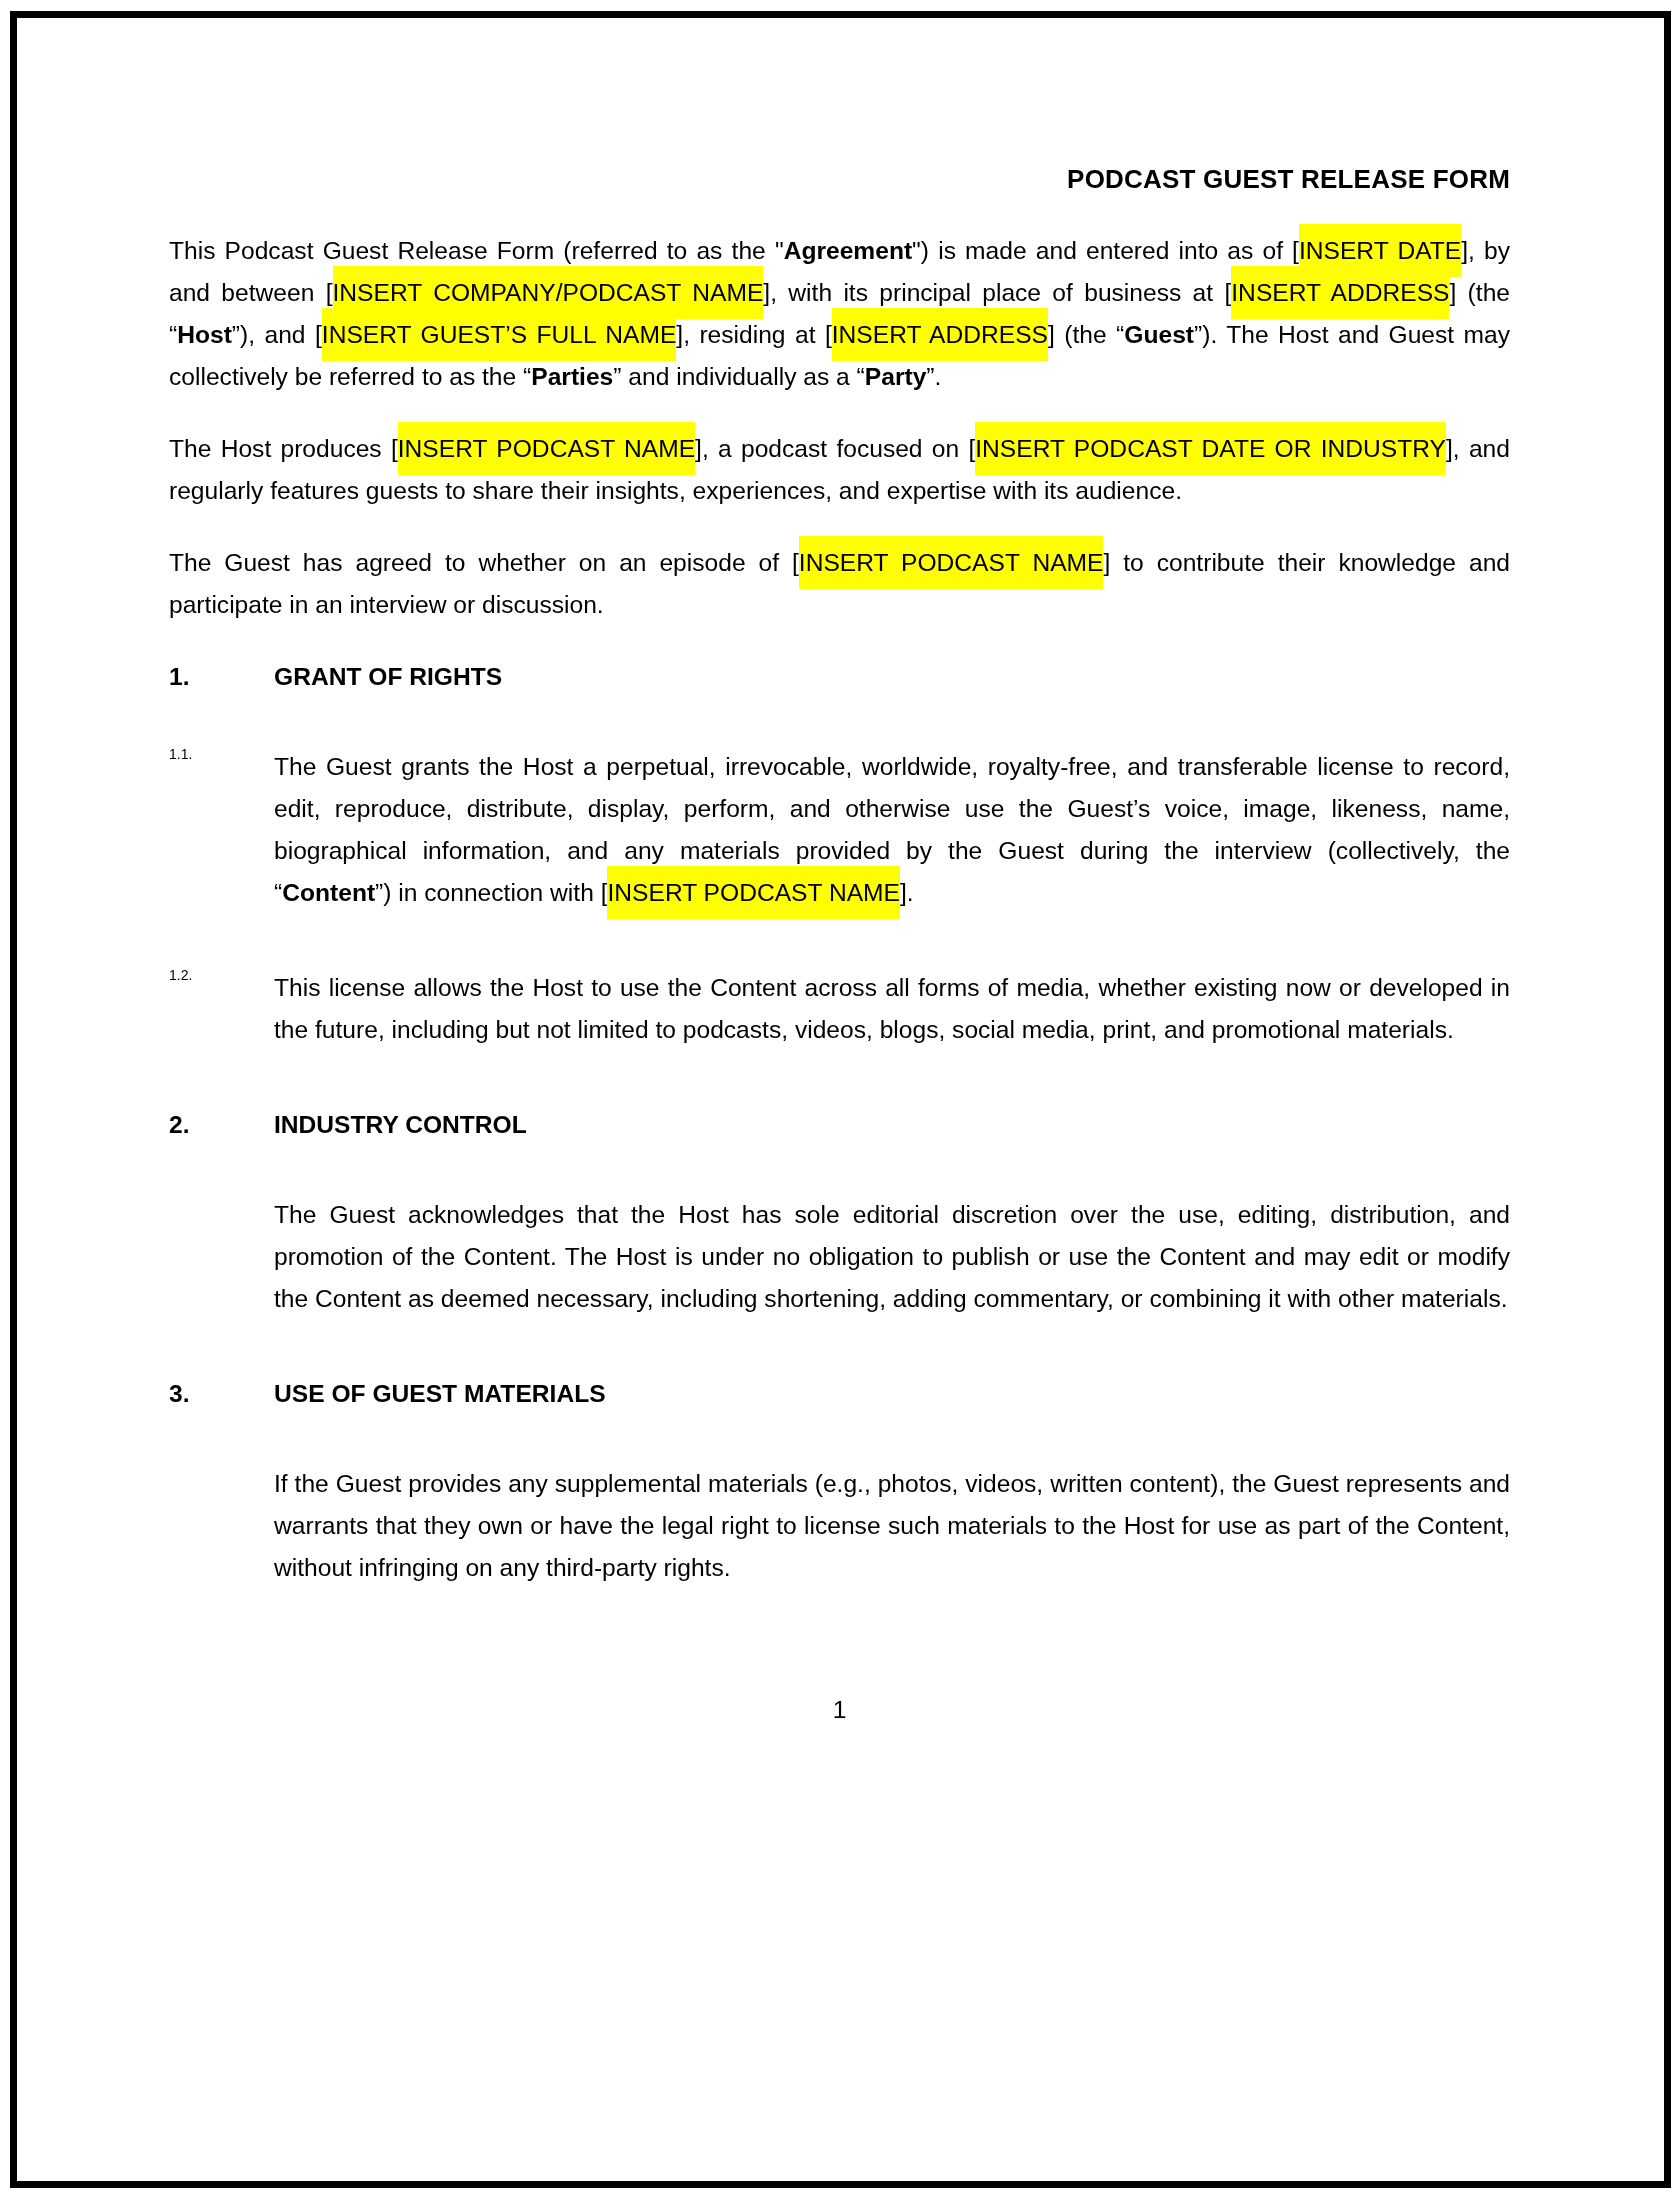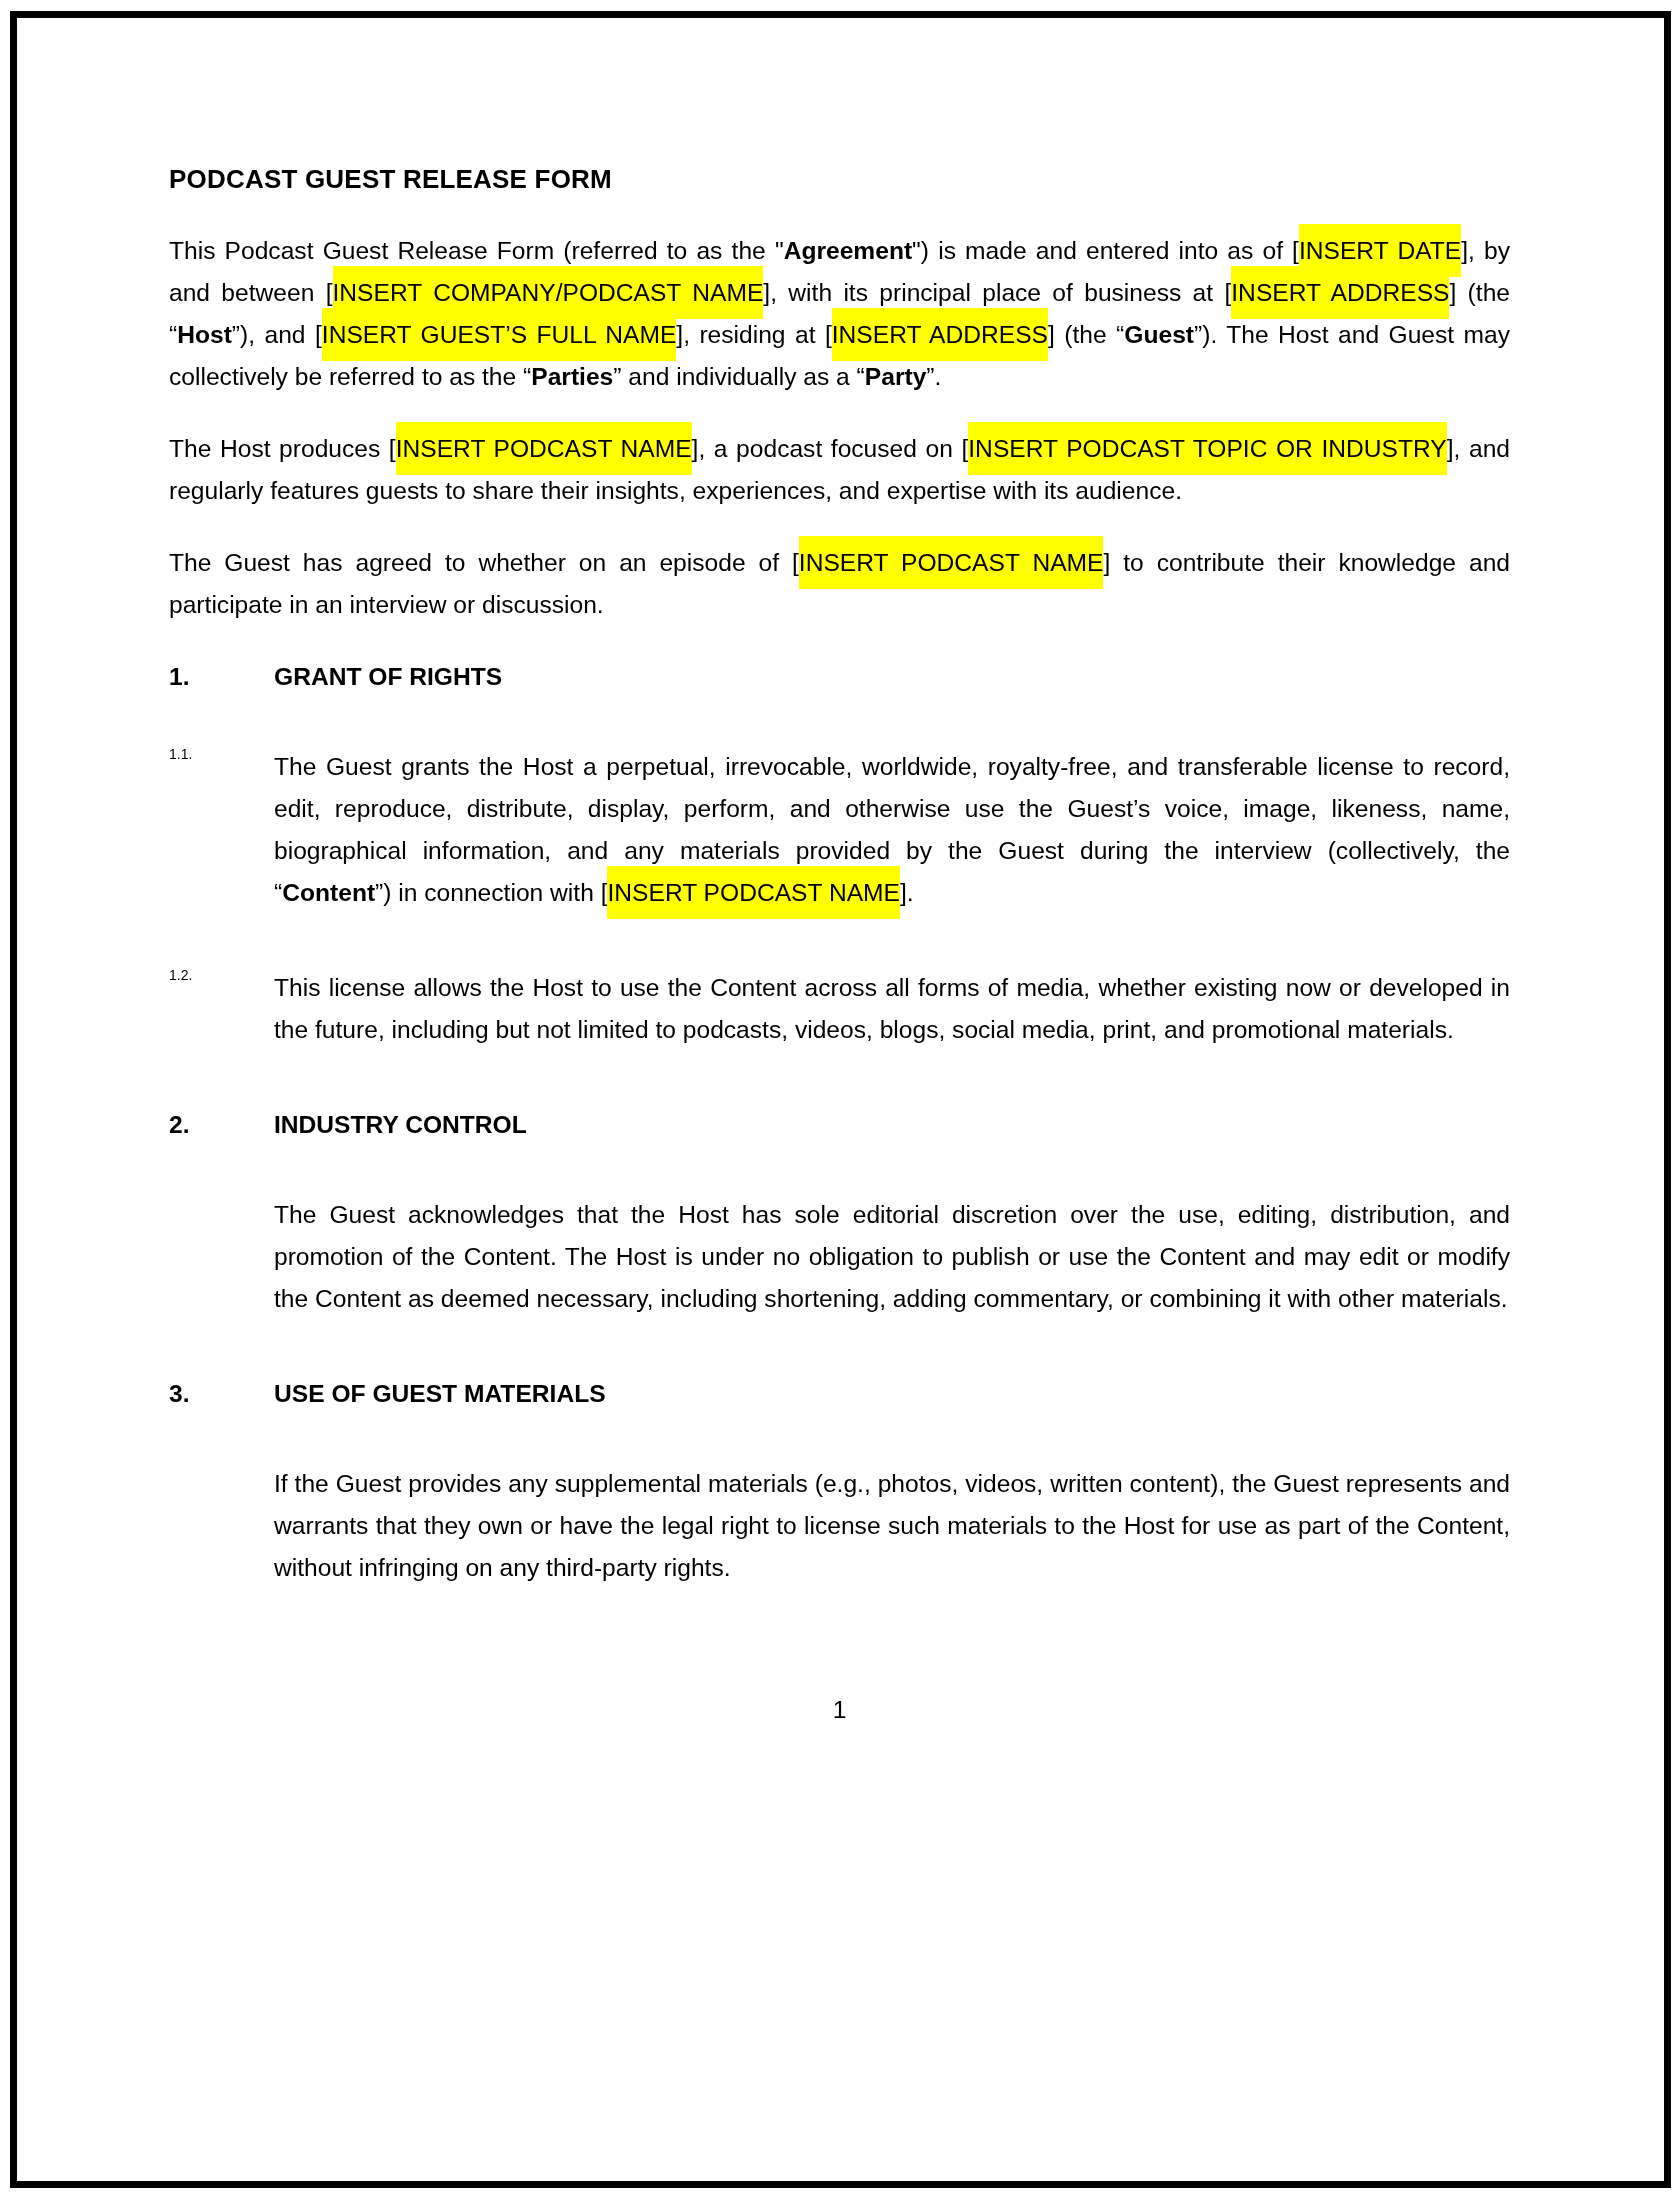--- a/index.html
+++ b/index.html
@@ -23,21 +23,21 @@
     position: absolute;
     left: 169px;
     top: 162px;
     width: 1341px;
   }
   .doc-title {
     margin: 0 0 33px 0;
     font-size: 26px;
     line-height: 35px;
     font-weight: bold;
-    text-align: left;
+    text-align: right;
     letter-spacing: 0.2px;
   }
   .para, .ntext, .indented, .heading { font-size: 24.6px; line-height: 42px; }
   .para {
     margin: 0 0 30px 0;
     text-align: justify;
   }
   .heading {
     display: flex;
     margin: 0 0 48px 0;
@@ -69,21 +69,21 @@
 </head>
 <body style="color: rgb(0, 0, 0);">
 
 <div class="frame"></div>
 
 <div class="content">
   <h1 class="doc-title">PODCAST GUEST RELEASE FORM</h1>
 
   <div>
       <p class="para"><span>This Podcast Guest Release Form (referred to as the "</span><span class="b">Agreement</span><span>") is made and entered into as of [</span><span class="hl">INSERT DATE</span><span>], by and between [</span><span class="hl">INSERT COMPANY/PODCAST NAME</span><span>], with its principal place of business at [</span><span class="hl">INSERT ADDRESS</span><span>] (the “</span><span class="b">Host</span><span>”), and [</span><span class="hl">INSERT GUEST’S FULL NAME</span><span>], residing at [</span><span class="hl">INSERT ADDRESS</span><span>] (the “</span><span class="b">Guest</span><span>”). The Host and Guest may collectively be referred to as the “</span><span class="b">Parties</span><span>” and individually as a “</span><span class="b">Party</span><span>”.</span></p>
-      <p class="para"><span>The Host produces [</span><span class="hl">INSERT PODCAST NAME</span><span>], a podcast focused on [</span><span class="hl">INSERT PODCAST TOPIC OR INDUSTRY</span><span>], and regularly features guests to share their insights, experiences, and expertise with its audience.</span></p>
+      <p class="para"><span>The Host produces [</span><span class="hl">INSERT PODCAST NAME</span><span>], a podcast focused on [</span><span class="hl">INSERT PODCAST DATE OR INDUSTRY</span><span>], and regularly features guests to share their insights, experiences, and expertise with its audience.</span></p>
       <p class="para"><span>The Guest has agreed to whether on an episode of [</span><span class="hl">INSERT PODCAST NAME</span><span>] to contribute their knowledge and participate in an interview or discussion.</span></p>
       <div class="heading">
         <span class="num">1.</span>
         <span><span>GRANT OF RIGHTS</span></span>
       </div>
       <div class="numbered">
         <span class="num">1.1.</span>
         <div class="ntext"><span>The Guest grants the Host a perpetual, irrevocable, worldwide, royalty-free, and transferable license to record, edit, reproduce, distribute, display, perform, and otherwise use the Guest’s voice, image, likeness, name, biographical information, and any materials provided by the Guest during the interview (collectively, the “</span><span class="b">Content</span><span>”) in connection with [</span><span class="hl">INSERT PODCAST NAME</span><span>].</span></div>
       </div>
       <div class="numbered">

